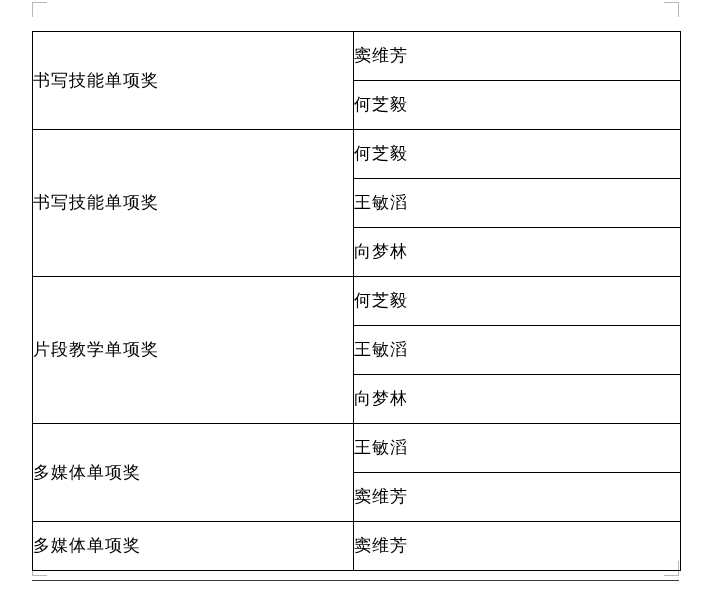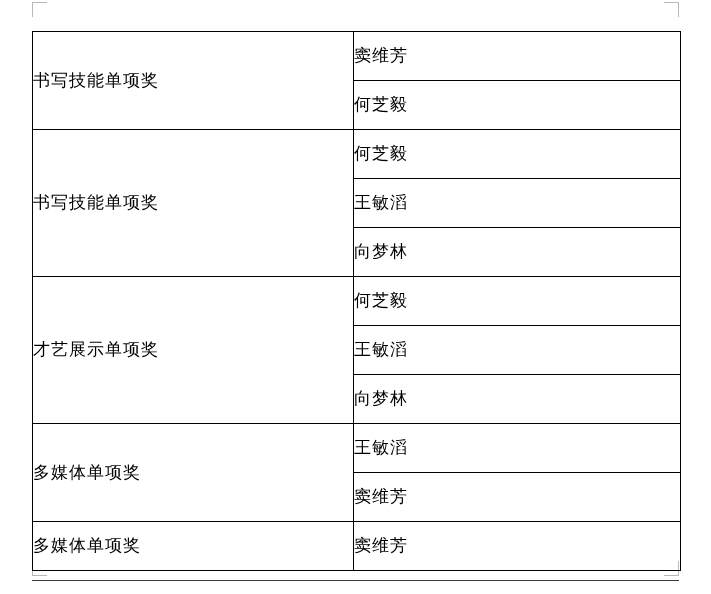--- a/index.html
+++ b/index.html
@@ -99,21 +99,21 @@
         <td class="col-name">何芝毅</td>
       </tr>
       <tr>
         <td class="col-name">王敏滔</td>
       </tr>
       <tr>
         <td class="col-name">向梦林</td>
       </tr>
 
       <tr>
-        <td class="col-category" rowspan="3">才艺展示单项奖</td>
+        <td class="col-category" rowspan="3">片段教学单项奖</td>
         <td class="col-name">何芝毅</td>
       </tr>
       <tr>
         <td class="col-name">王敏滔</td>
       </tr>
       <tr>
         <td class="col-name">向梦林</td>
       </tr>
 
       <tr>

